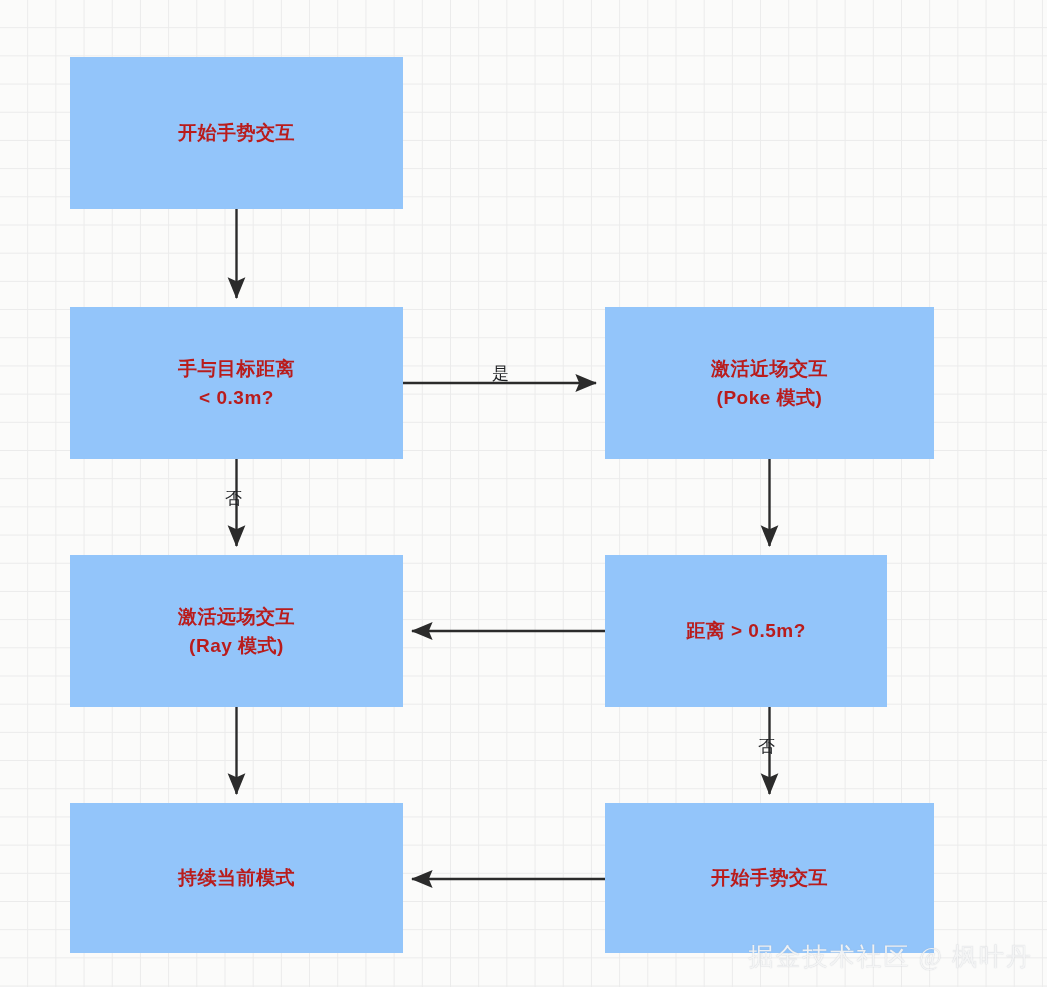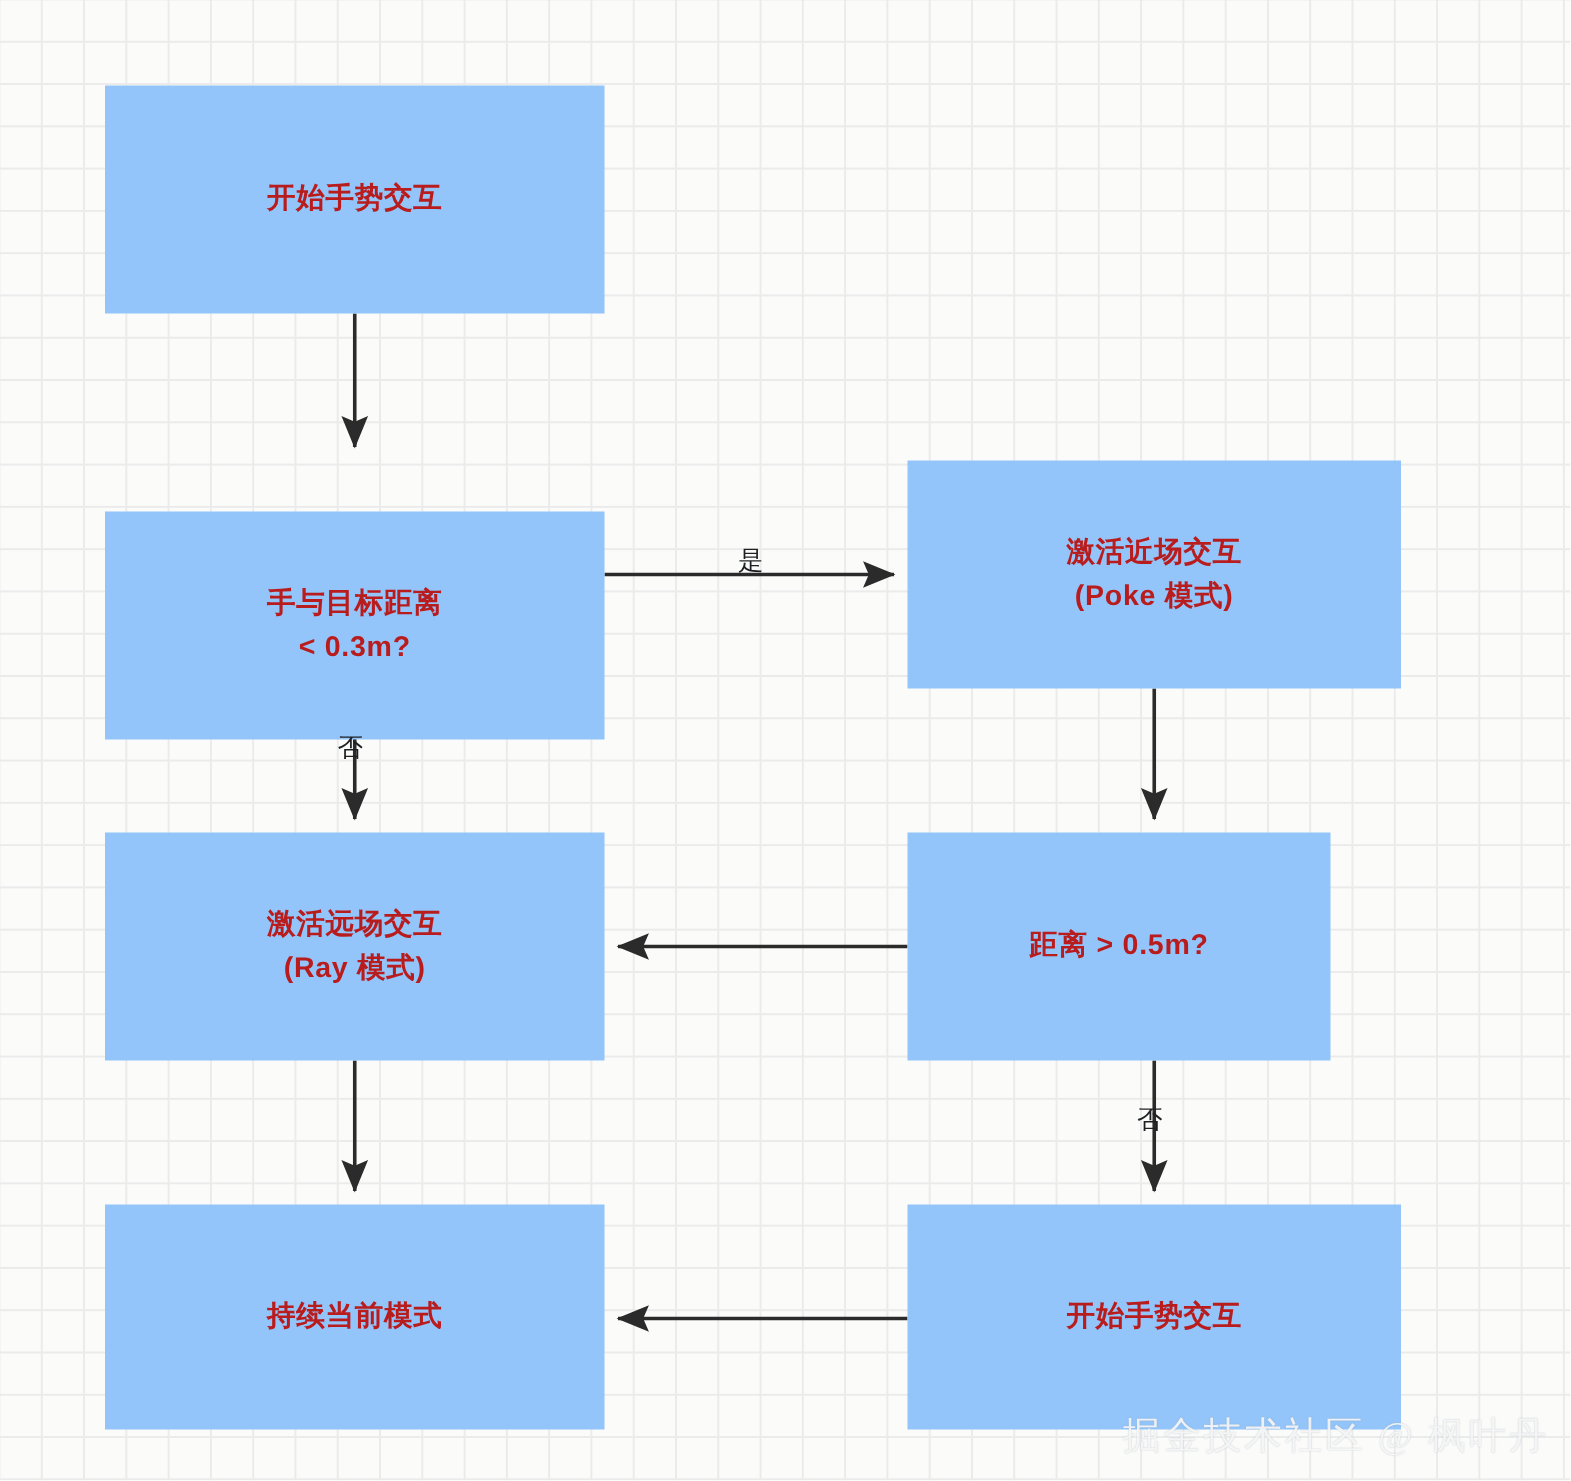--- a/index.html
+++ b/index.html
@@ -94,21 +94,21 @@
 
     <path class="edge-line" d="M236.5,707 L236.5,794" marker-end="url(#arrowhead)"></path>
 
     <path class="edge-line" d="M605,879 L412,879" marker-end="url(#arrowhead)"></path>
   </svg>
 
   <div class="node" style="left:70px; top:57px; width:333px; height:152px;">
     <span class="lbl">开始手势交互</span>
   </div>
 
-  <div class="node" style="left:70px; top:307px; width:333px; height:152px;margin-top:34px;">
+  <div class="node" style="left:70px; top:307px; width:333px; height:152px;">
     <span class="lbl">手与目标距离
 &lt; 0.3m?</span>
   </div>
 
   <div class="node" style="left:605px; top:307px; width:329px; height:152px;">
     <span class="lbl">激活近场交互
 (Poke 模式)</span>
   </div>
 
   <div class="node" style="left:70px; top:555px; width:333px; height:152px;">

